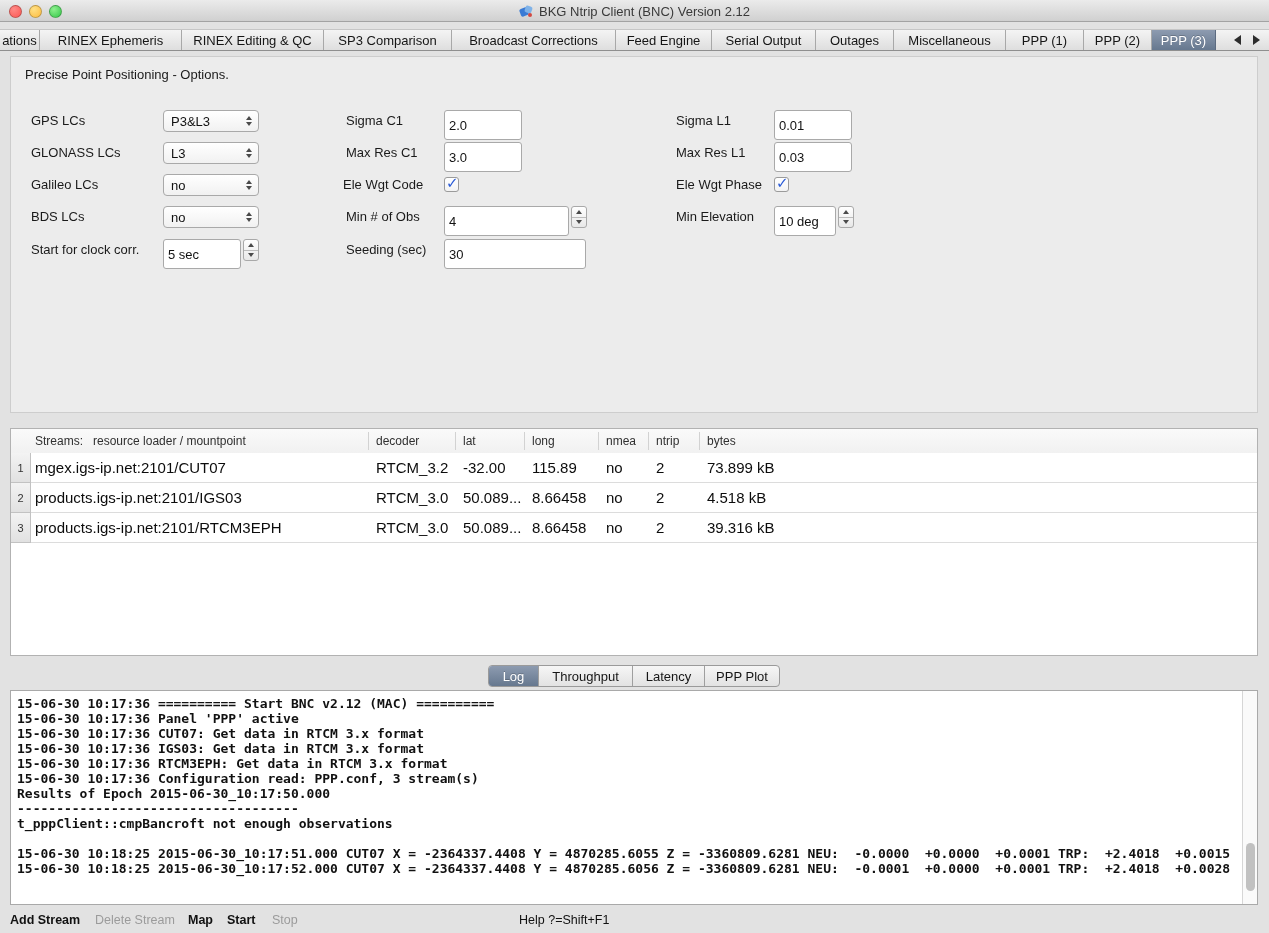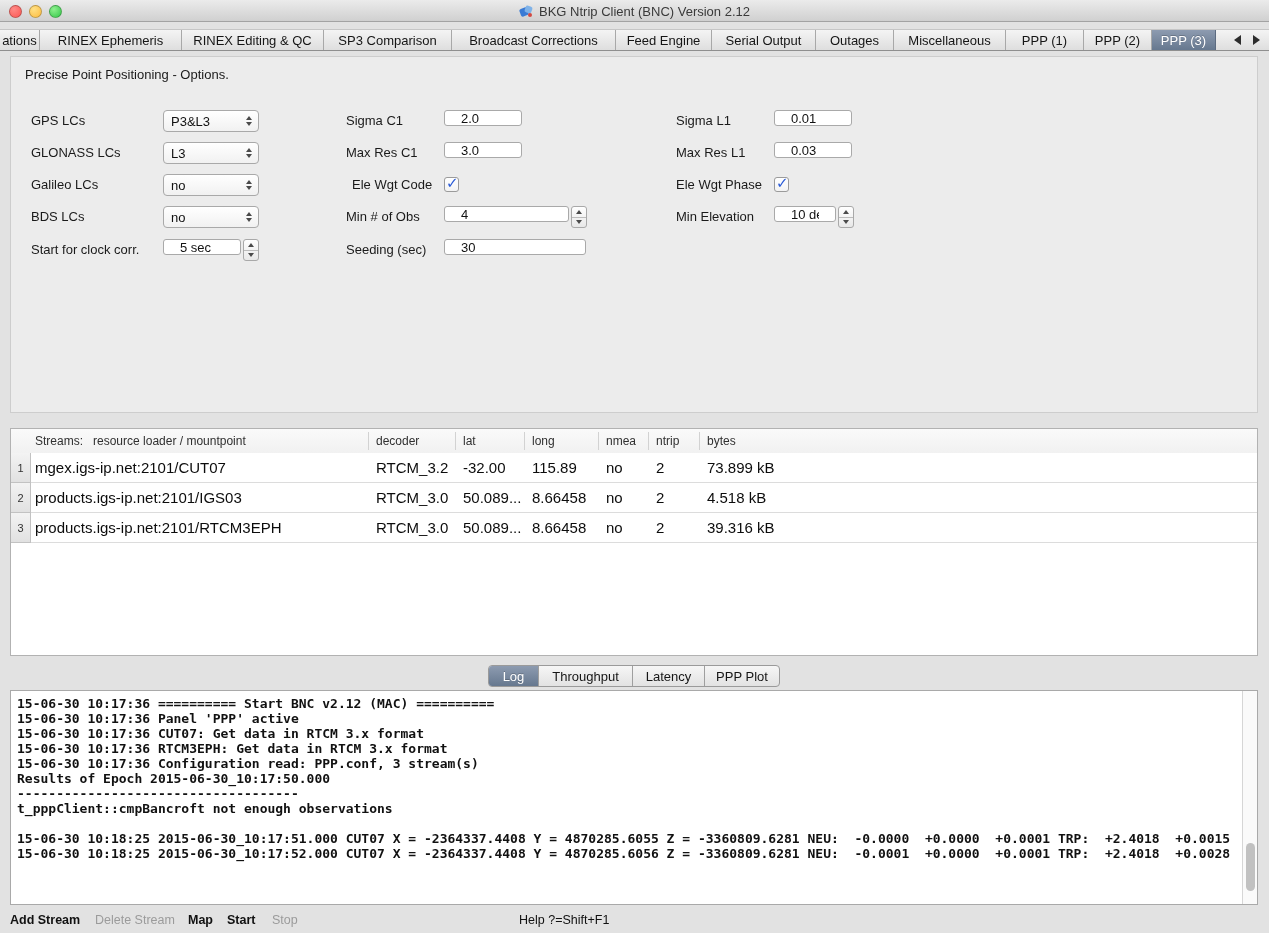--- a/index.html
+++ b/index.html
@@ -21,21 +21,21 @@
   .tab.selected{background:linear-gradient(#8d9bb0,#66788f);color:#fff;border-right:1px solid #5c6b80;text-shadow:0 -1px 0 rgba(0,0,0,.2);text-align:center;}
   .tab-scrollers{position:absolute;right:2px;top:0;height:100%;display:flex;align-items:center;gap:4px;padding:0 3px;}
   .scroller{width:15px;height:16px;display:flex;align-items:center;justify-content:center;}
   .tri-left{width:0;height:0;border-top:5px solid transparent;border-bottom:5px solid transparent;border-right:7px solid #2d2d2d;}
   .tri-right{width:0;height:0;border-top:5px solid transparent;border-bottom:5px solid transparent;border-left:7px solid #2d2d2d;}
 
   
   .options-panel{position:absolute;left:10px;top:56px;width:1248px;height:357px;background:#ececec;border:1px solid #cdcdcd;}
   .heading{position:absolute;left:14px;top:10px;font-size:13px;color:#1a1a1a;}
   .flabel{position:absolute;font-size:13px;color:#1a1a1a;height:22px;line-height:22px;white-space:nowrap;}
-  .tinput{position:absolute;height:16px;border:1px solid #a9a9a9;border-radius:3px;background:#fff;font-family:"Liberation Sans",sans-serif;font-size:13px;color:#111;padding:0 16px;outline:none;}
+  .tinput{position:absolute;height:30px;border:1px solid #a9a9a9;border-radius:3px;background:#fff;font-family:"Liberation Sans",sans-serif;font-size:13px;color:#111;padding:0 4px;outline:none;}
   .combo{position:absolute;height:22px;background:linear-gradient(#ffffff,#f1f1f1);border:1px solid #a9a9a9;border-radius:4px;display:flex;align-items:center;padding-left:7px;cursor:default;}
   .combo-val{font-size:13px;color:#111;flex:1;}
   .combo-arrows{width:15px;display:flex;flex-direction:column;align-items:center;gap:2px;margin-right:2px;}
   .tri-up{width:0;height:0;border-left:3.5px solid transparent;border-right:3.5px solid transparent;border-bottom:4.5px solid #4a4a4a;}
   .tri-down{width:0;height:0;border-left:3.5px solid transparent;border-right:3.5px solid transparent;border-top:4.5px solid #4a4a4a;}
   .stepper{position:absolute;width:16px;height:22px;border:1px solid #a9a9a9;border-radius:3px;background:linear-gradient(#ffffff,#e8e8e8);display:flex;flex-direction:column;}
   .stepper .half{flex:1;display:flex;align-items:center;justify-content:center;}
   .stepper .half:first-child{border-bottom:1px solid #bcbcbc;}
   .checkbox{position:absolute;width:15px;height:15px;background:linear-gradient(#ffffff,#f3f3f3);border:1px solid #9b9b9b;border-radius:3px;}
   .checkbox.checked::after{content:"✓";position:absolute;left:1px;top:-4px;font-family:"DejaVu Sans",sans-serif;font-size:15px;font-weight:bold;color:#2a5bd7;}
@@ -156,21 +156,21 @@
       <span class="half">
           <i class="tri-up"></i>
         </span>
       <span class="half">
           <i class="tri-down"></i>
         </span>
     </div>
 
     <span class="flabel" style="left:335px;top:53px">Sigma C1</span>
     <span class="flabel" style="left:335px;top:85px">Max Res C1</span>
-    <span class="flabel" style="left:341px;top:117px">Ele Wgt Code</span>
+    <span class="flabel" style="left:332px;top:117px">Ele Wgt Code</span>
     <span class="flabel" style="left:335px;top:149px">Min # of Obs</span>
     <span class="flabel" style="left:335px;top:182px">Seeding (sec)</span>
 
     <input class="tinput" style="left: 433px; top: 53px; width: 78px;" value="2.0">
     <input class="tinput" style="left: 433px; top: 85px; width: 78px;" value="3.0">
     <span class="checkbox checked" style="left:433px;top:120px"></span>
     <input class="tinput" style="left: 433px; top: 149px; width: 125px;" value="4">
     <div class="stepper" style="left:560px;top:149px">
       <span class="half">
           <i class="tri-up"></i>
@@ -254,20 +254,21 @@
     <div class="vtab" style="width:94px">Throughput</div>
     <div class="vtab" style="width:72px">Latency</div>
     <div class="vtab" style="width:74px">PPP Plot</div>
   </div>
 
   <div class="log-panel">
     <div class="log-content">
       <div class="logline">15-06-30 10:17:36 ========== Start BNC v2.12 (MAC) ==========</div>
       <div class="logline">15-06-30 10:17:36 Panel 'PPP' active</div>
       <div class="logline">15-06-30 10:17:36 CUT07: Get data in RTCM 3.x format</div>
+      <div class="logline">15-06-30 10:17:36 IGS03: Get data in RTCM 3.x format</div>
       <div class="logline">15-06-30 10:17:36 RTCM3EPH: Get data in RTCM 3.x format</div>
       <div class="logline">15-06-30 10:17:36 Configuration read: PPP.conf, 3 stream(s)</div>
       <div class="logline">Results of Epoch 2015-06-30_10:17:50.000</div>
       <div class="logline">------------------------------------</div>
       <div class="logline">t_pppClient::cmpBancroft not enough observations</div>
       <div class="logline"></div>
       <div class="logline">15-06-30 10:18:25 2015-06-30_10:17:51.000 CUT07 X = -2364337.4408 Y = 4870285.6055 Z = -3360809.6281 NEU:  -0.0000  +0.0000  +0.0001 TRP:  +2.4018  +0.0015</div>
       <div class="logline">15-06-30 10:18:25 2015-06-30_10:17:52.000 CUT07 X = -2364337.4408 Y = 4870285.6056 Z = -3360809.6281 NEU:  -0.0001  +0.0000  +0.0001 TRP:  +2.4018  +0.0028</div>
     </div>
     <div class="vscroll">

